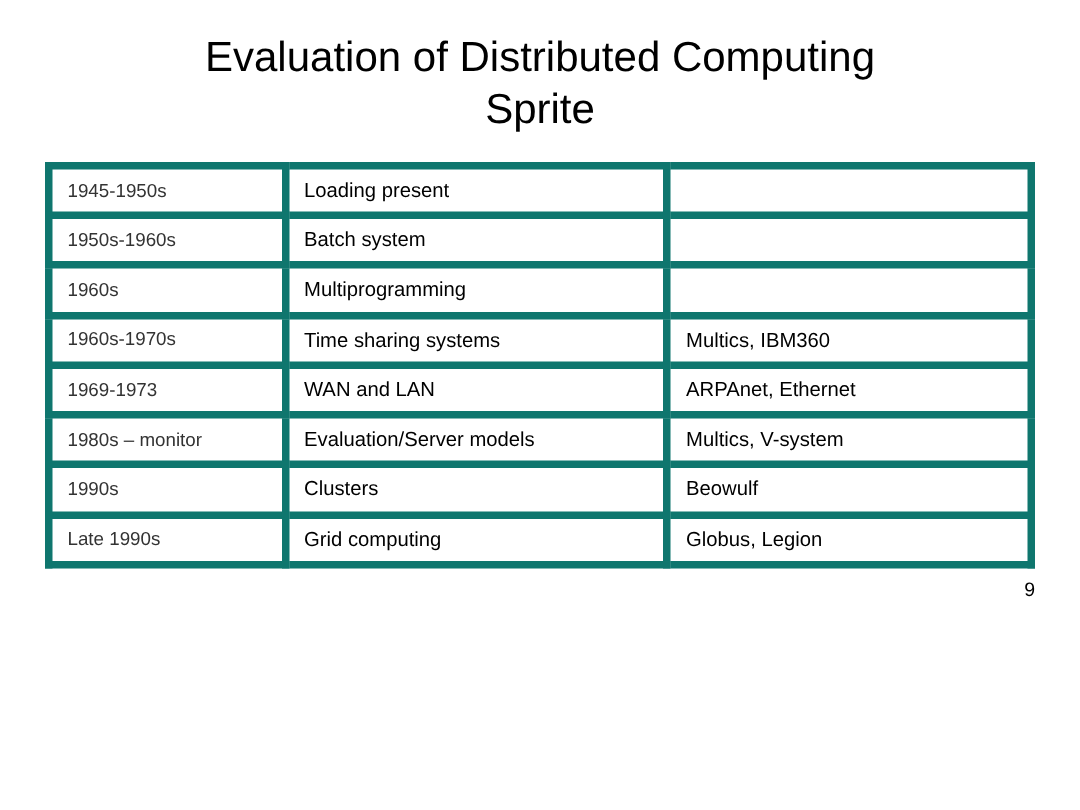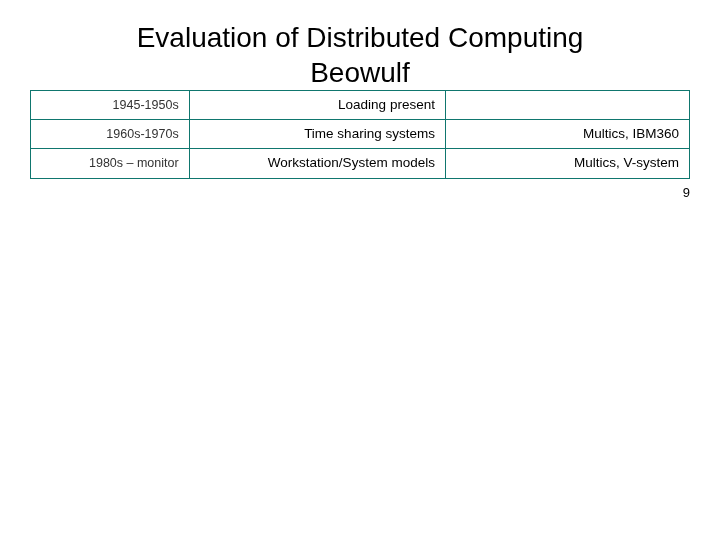--- a/index.html
+++ b/index.html
@@ -14,34 +14,34 @@
       width: 720px;
       height: 540px;
       padding: 20px 30px 10px 30px;
       display: flex;
       flex-direction: column;
     }
     .title {
       text-align: center;
       font-size: 28px;
       font-weight: normal;
+      margin-bottom: 18px;
       line-height: 1.25;
       color: #000;
     }
     table {
       width: 100%;
       border-collapse: collapse;
       font-size: 13.5px;
     }
     td {
-      border: 1px solid #0f766e;
+      border: 5px solid #0f766e;
       padding: 5px 10px;
       vertical-align: middle;
       line-height: 1.35;
-      text-align: right;
     }
     td:first-child {
       width: 130px;
       font-size: 12.5px;
       color: #333;
     }
     td:nth-child(2) {
       width: 210px;
     }
     td:nth-child(3) {
@@ -53,37 +53,62 @@
       font-size: 13px;
       color: #000;
     }
   </style>
 </head>
 <body>
 
 <div class="page">
   <h1 class="title">
     <span>Evaluation of Distributed Computing</span><br>
-    <span>Beowulf</span>
+    <span>Sprite</span>
   </h1>
 
   <table>
     <tbody id="table-body">
         <tr>
           <td>1945-1950s</td>
           <td>Loading present</td>
           <td></td>
         </tr>
         <tr>
+          <td>1950s-1960s</td>
+          <td>Batch system</td>
+          <td></td>
+        </tr>
+        <tr>
+          <td>1960s</td>
+          <td>Multiprogramming</td>
+          <td></td>
+        </tr>
+        <tr>
           <td>1960s-1970s</td>
           <td>Time sharing systems</td>
           <td>Multics, IBM360</td>
         </tr>
         <tr>
+          <td>1969-1973</td>
+          <td>WAN and LAN</td>
+          <td>ARPAnet, Ethernet</td>
+        </tr>
+        <tr>
           <td>1980s – monitor</td>
-          <td>Workstation/System models</td>
+          <td>Evaluation/Server models</td>
           <td>Multics, V-system</td>
+        </tr>
+        <tr>
+          <td>1990s</td>
+          <td>Clusters</td>
+          <td>Beowulf</td>
+        </tr>
+        <tr>
+          <td>Late 1990s</td>
+          <td>Grid computing</td>
+          <td>Globus, Legion</td>
         </tr>
       </tbody>
   </table>
 
   <div class="page-num">9</div>
 </div>
 
 </body></html>

